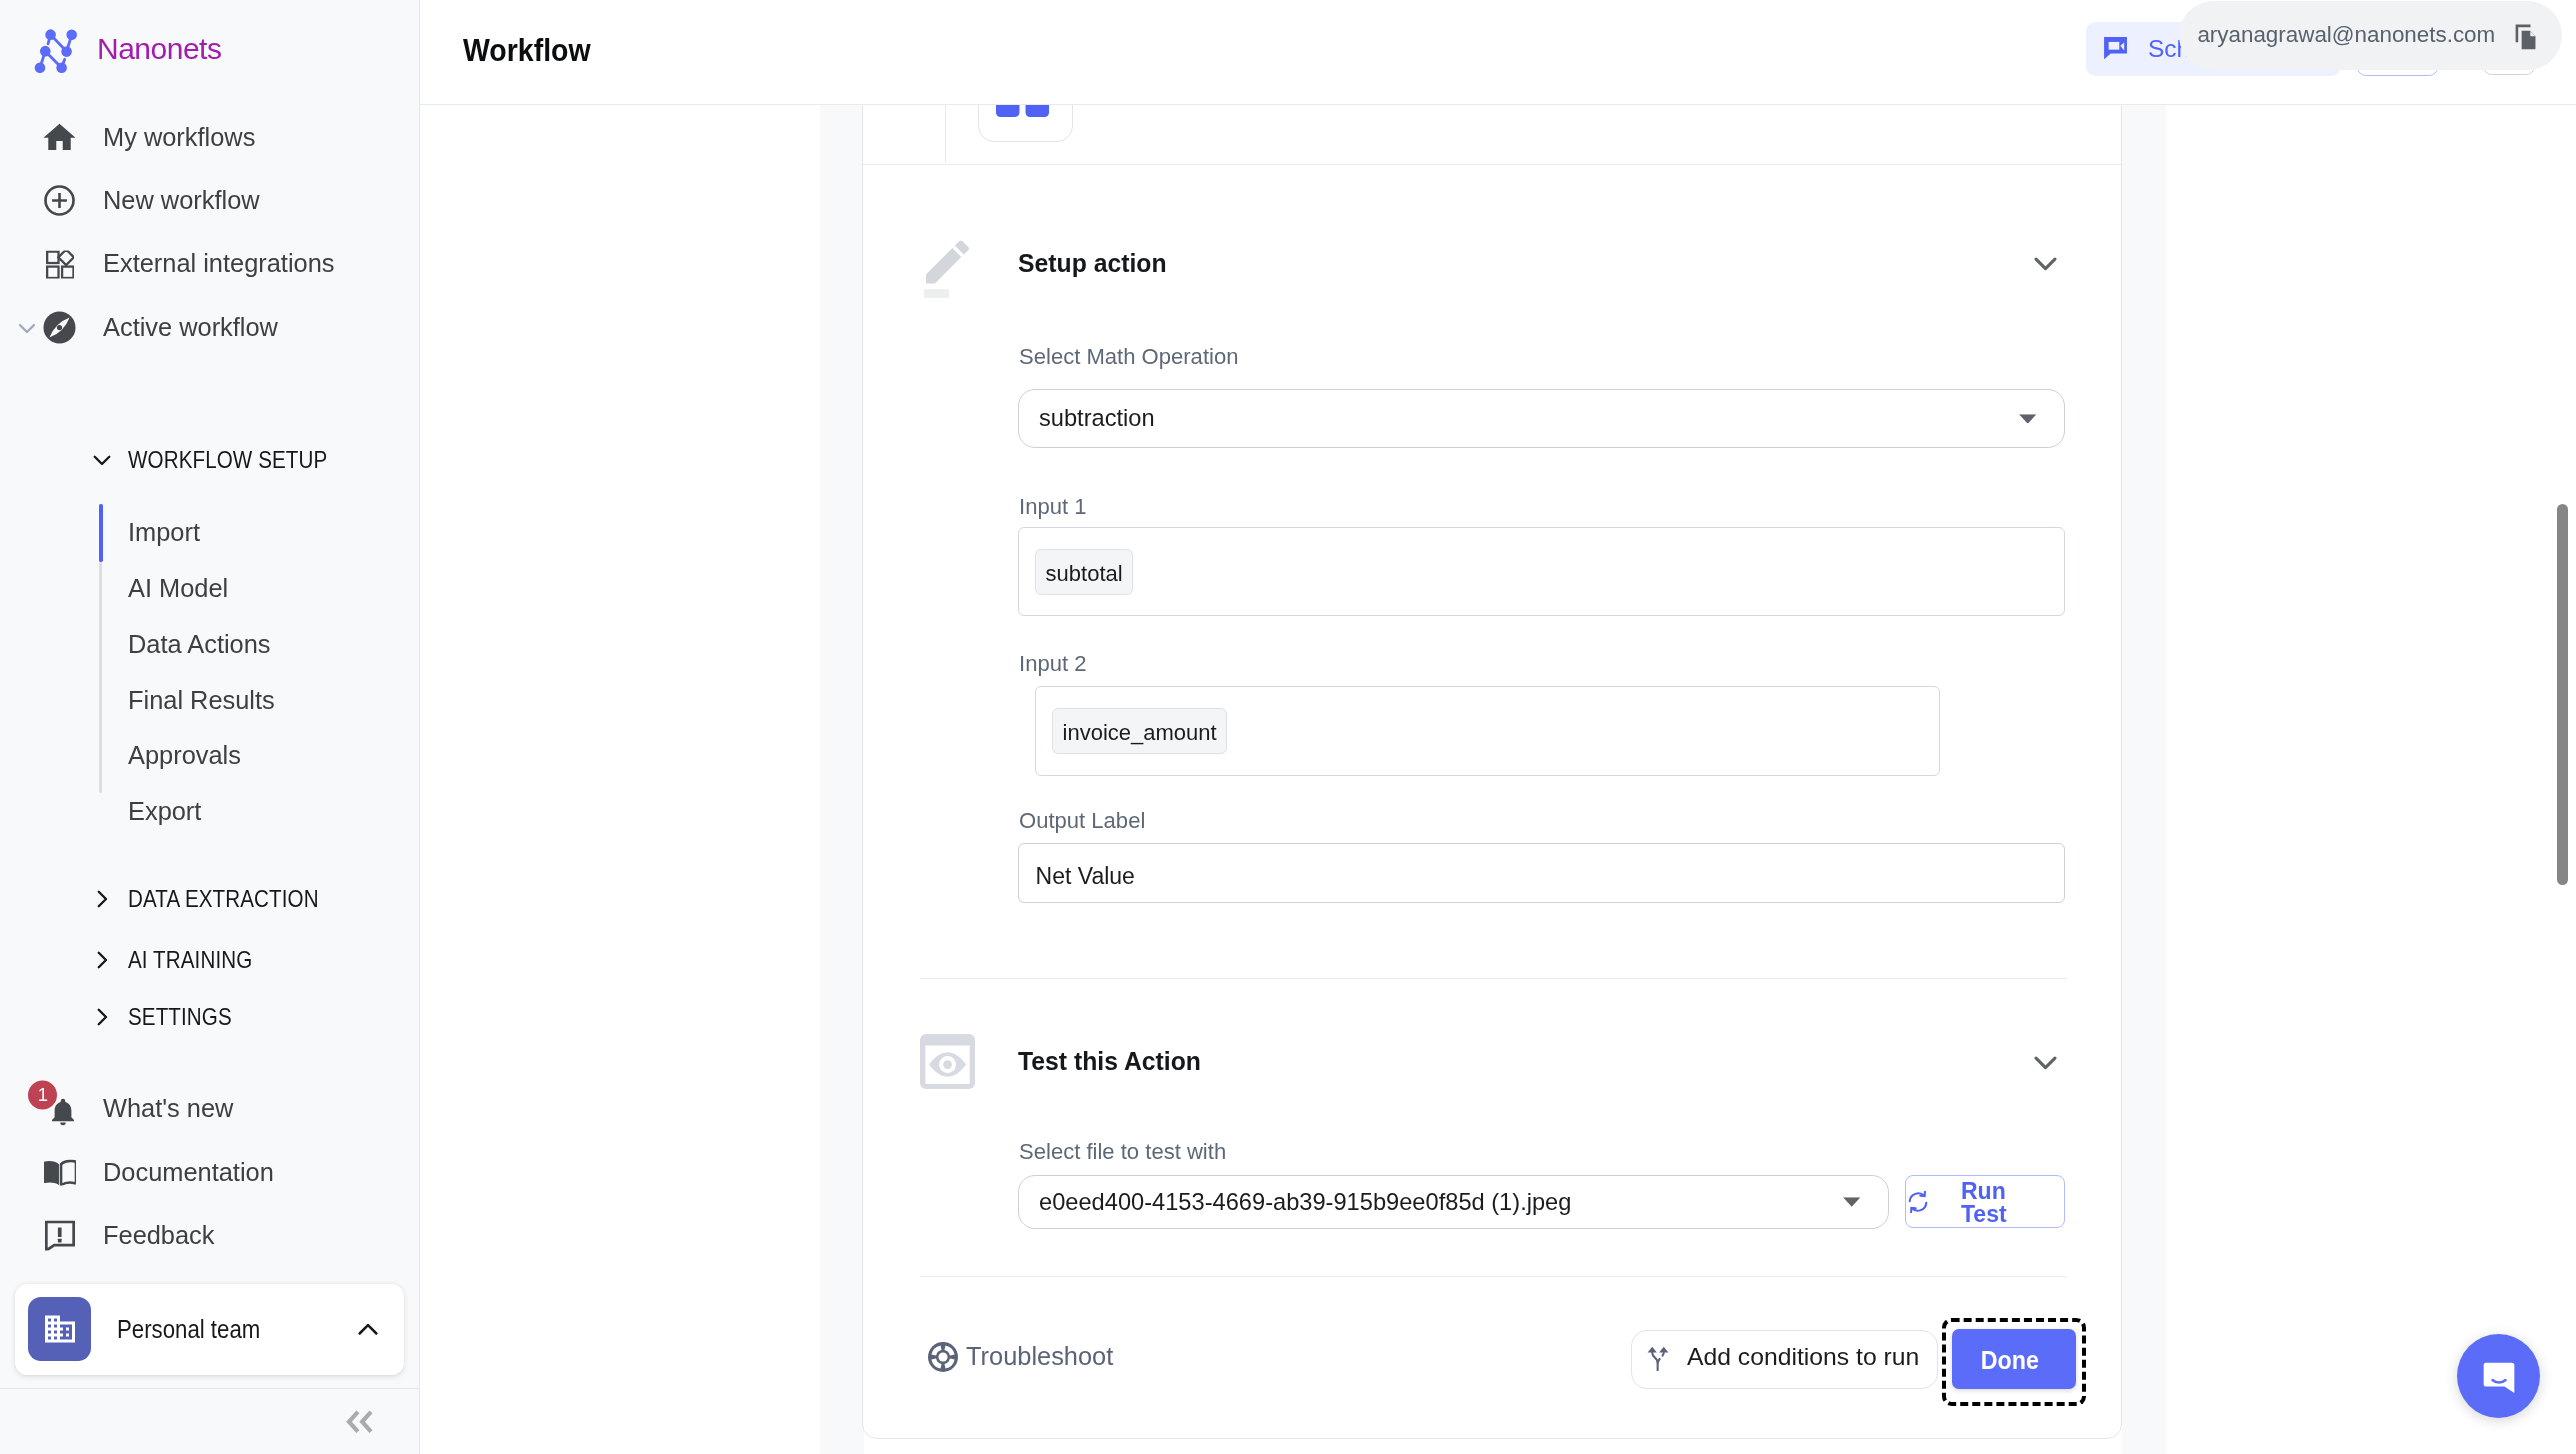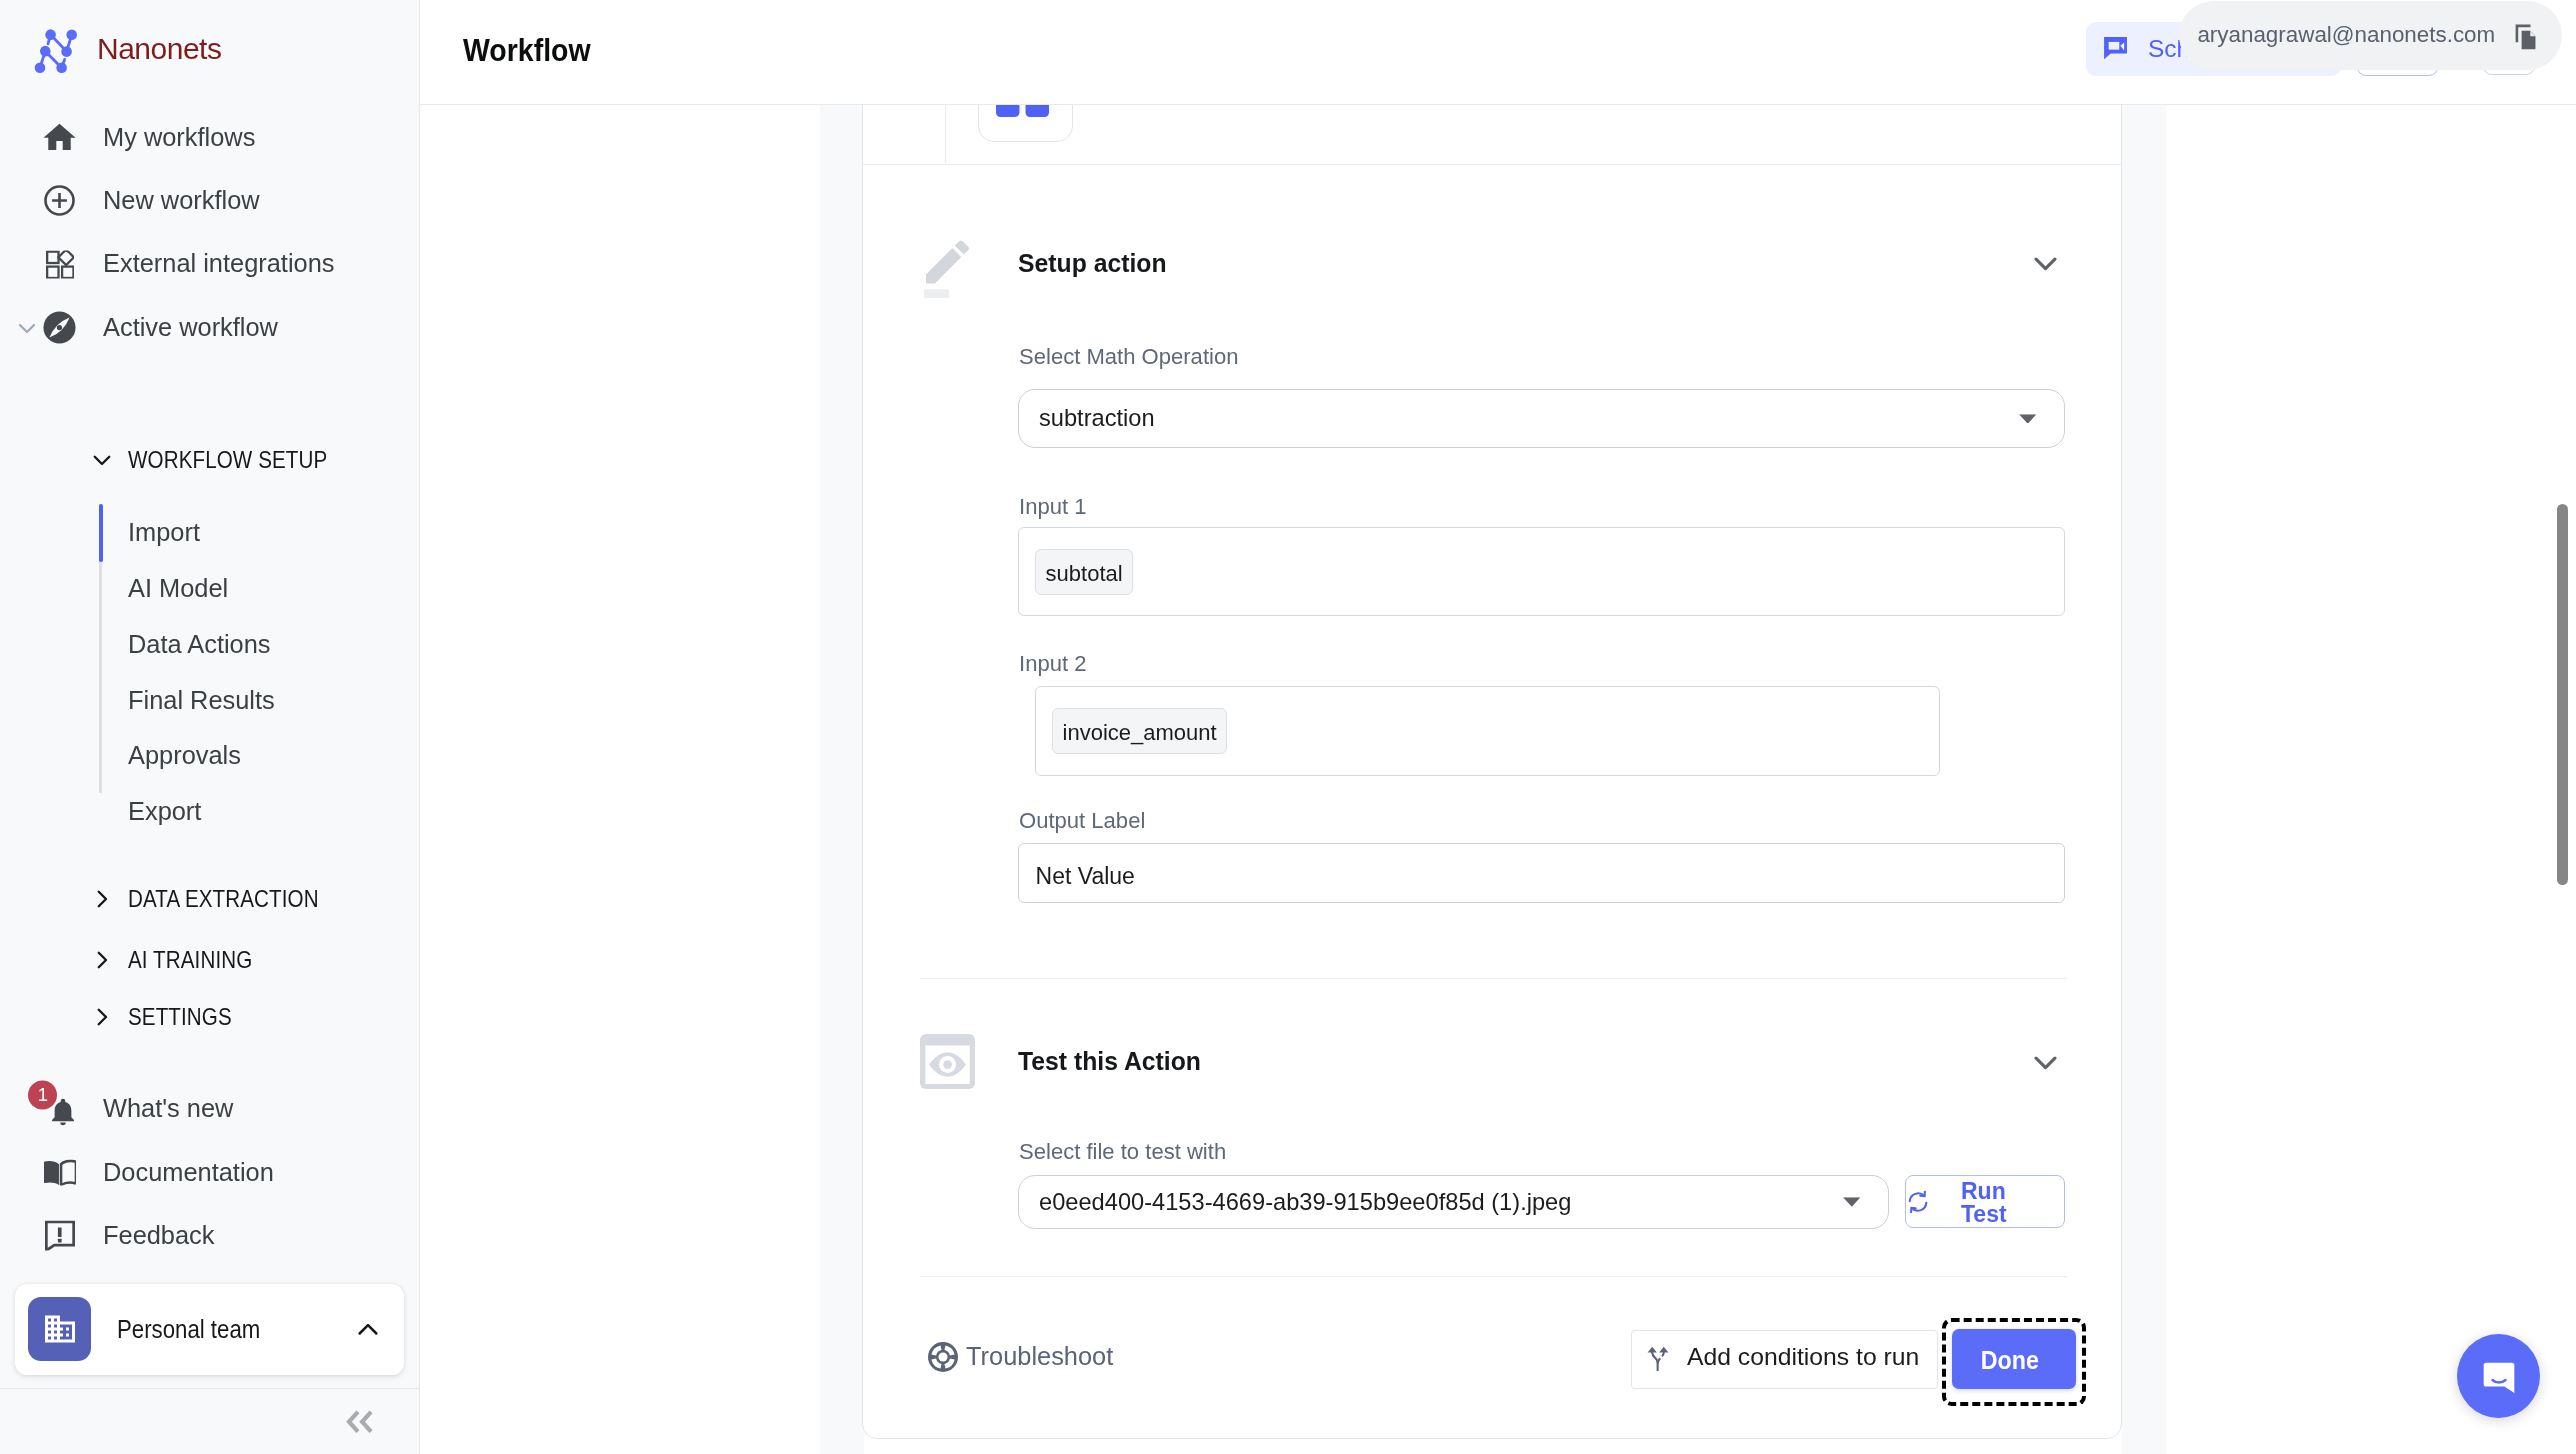--- a/index.html
+++ b/index.html
@@ -2,21 +2,21 @@
 <html style="font-size:14px"><head>
 <meta charset="utf-8">
 <style>
 *{box-sizing:border-box;margin:0;padding:0}
 html,body{width:2576px;height:1454px;overflow:hidden;font-family:"Liberation Sans",sans-serif;background:#fff;-webkit-font-smoothing:antialiased}
 .app{display:flex;width:2576px;height:1454px;position:relative}
 
 
 .sidebar{width:420px;height:1454px;background:#f8f9fa;border-right:0.9px solid #e4e6e9;flex:0 0 420px;position:relative}
 .logo-mark{position:absolute;left:33px;top:24.5px;width:53px;height:53px;display:block;overflow:visible}
-.logo-text{position:absolute;left:97px;top:34px;color:#7f1d1d;font-size:30px;font-weight:400;letter-spacing:-0.5px;line-height:1}
+.logo-text{position:absolute;left:97px;top:34px;color:#a21caf;font-size:30px;font-weight:400;letter-spacing:-0.5px;line-height:1}
 .nav-item{position:absolute;left:0;right:0;height:63px;display:flex;align-items:center;cursor:pointer}
 .nav-ico{position:absolute;left:42px;width:35px;height:35px;top:50%;transform:translateY(-50%);display:flex;align-items:center;justify-content:center;overflow:visible}
 .nav-ico svg[style]{position:absolute}
 .nav-label{position:absolute;left:103px;font-size:25.4px;color:#3c4043;line-height:1;top:50%;transform:translateY(-50%)}
 .chev-ico{position:absolute;left:11.4px;width:32px;height:32px;display:flex;align-items:center;justify-content:center;top:50%;transform:translateY(-50%)}
 .section-row{position:absolute;left:0;right:0;height:60px;display:flex;align-items:center;cursor:pointer}
 .sec-chev{position:absolute;left:88px;width:28px;height:28px;display:flex;align-items:center;justify-content:center;top:50%;transform:translateY(-50%)}
 .section-label{position:absolute;left:128px;font-size:20.6px;color:#16181a;letter-spacing:0.1px;line-height:1;top:50%;transform:translate(0,-50%) scaleY(1.15);transform-origin:left center}
 .sub-rail{position:absolute;left:99px;width:2.6px;background:#dcdee1;border-radius:1.8px}
 .sub-item{position:absolute;left:0;right:0;height:56px;display:flex;align-items:center;cursor:pointer}
@@ -62,21 +62,21 @@
 .token span{display:inline-block;transform:translateY(1.8px)}
 .text-input{position:absolute;border:0.9px solid #cdd0d6;border-radius:6.1px;background:#fff;display:flex;align-items:center;padding-left:16.6px}
 .text-val{font-size:23px;color:#1a1c1e;line-height:1;display:inline-block;transform:translateY(2.6px)}
 .divider{position:absolute;height:0.9px;background:#eaecef}
 .run-btn{position:absolute;border:0.9px solid #b2bcfb;border-radius:8px;background:#fff;display:flex;align-items:center;justify-content:center;gap:31px;cursor:pointer;padding-right:8px}
 .run-ico{line-height:0;display:block}
 .run-label{font-size:23px;font-weight:700;color:#4f62f5;line-height:1;display:inline-block;transform:translateY(0.9px)}
 .trouble{position:absolute;display:flex;align-items:center;gap:8px;cursor:pointer}
 .trouble-ico{line-height:0;display:block}
 .trouble-label{font-size:25.4px;font-weight:500;color:#5a6377;line-height:1}
-.cond-btn{position:absolute;border:0.9px solid #e2e4e8;border-radius:4px;background:#fff;display:flex;align-items:center;cursor:pointer;padding-left:18.4px}
+.cond-btn{position:absolute;border:0.9px solid #e2e4e8;border-radius:16px;background:#fff;display:flex;align-items:center;cursor:pointer;padding-left:18.4px}
 .cond-ico{line-height:0;display:block;margin-right:18.4px;margin-top:-8px;margin-left:-6.1px}
 .cond-label{font-size:24px;color:#1a1c1e;line-height:1;font-weight:400;display:inline-block;white-space:nowrap;transform:translateY(-2.6px) scaleX(1.03);transform-origin:left center}
 .done-wrap{position:absolute;border:4.4px dashed #000;border-radius:9.6px}
 .done-btn{position:absolute;background:#5a6cf8;border-radius:7px;display:flex;align-items:center;justify-content:center;cursor:pointer;box-shadow:0 1.8px 4.4px rgba(0,0,0,0.14)}
 .done-label{font-size:25px;font-weight:700;color:#fff;line-height:1;display:inline-block;transform:translateX(-4.4px) scaleX(0.93) translateY(0.9px);transform-origin:center}
 .scrollbar{position:absolute;width:11.4px;border-radius:6.1px;background:#868686;right:8px}
 .intercom{position:absolute;left:2037px;top:1229px;width:83px;height:84px;border-radius:50%;background:#5a6cf8;display:flex;align-items:center;justify-content:center;box-shadow:0 2.6px 12.3px rgba(0,0,0,0.16);cursor:pointer}
 </style>
 </head>
 <body>

